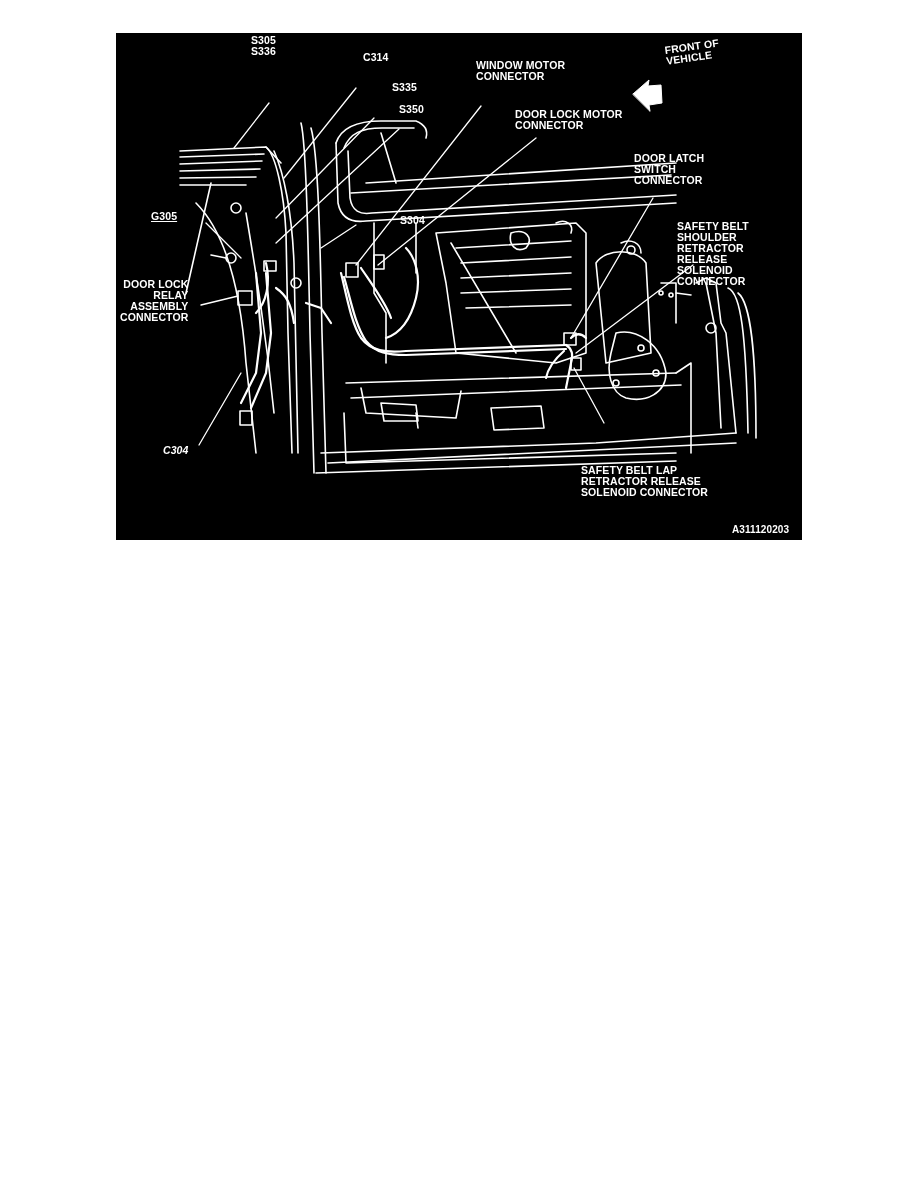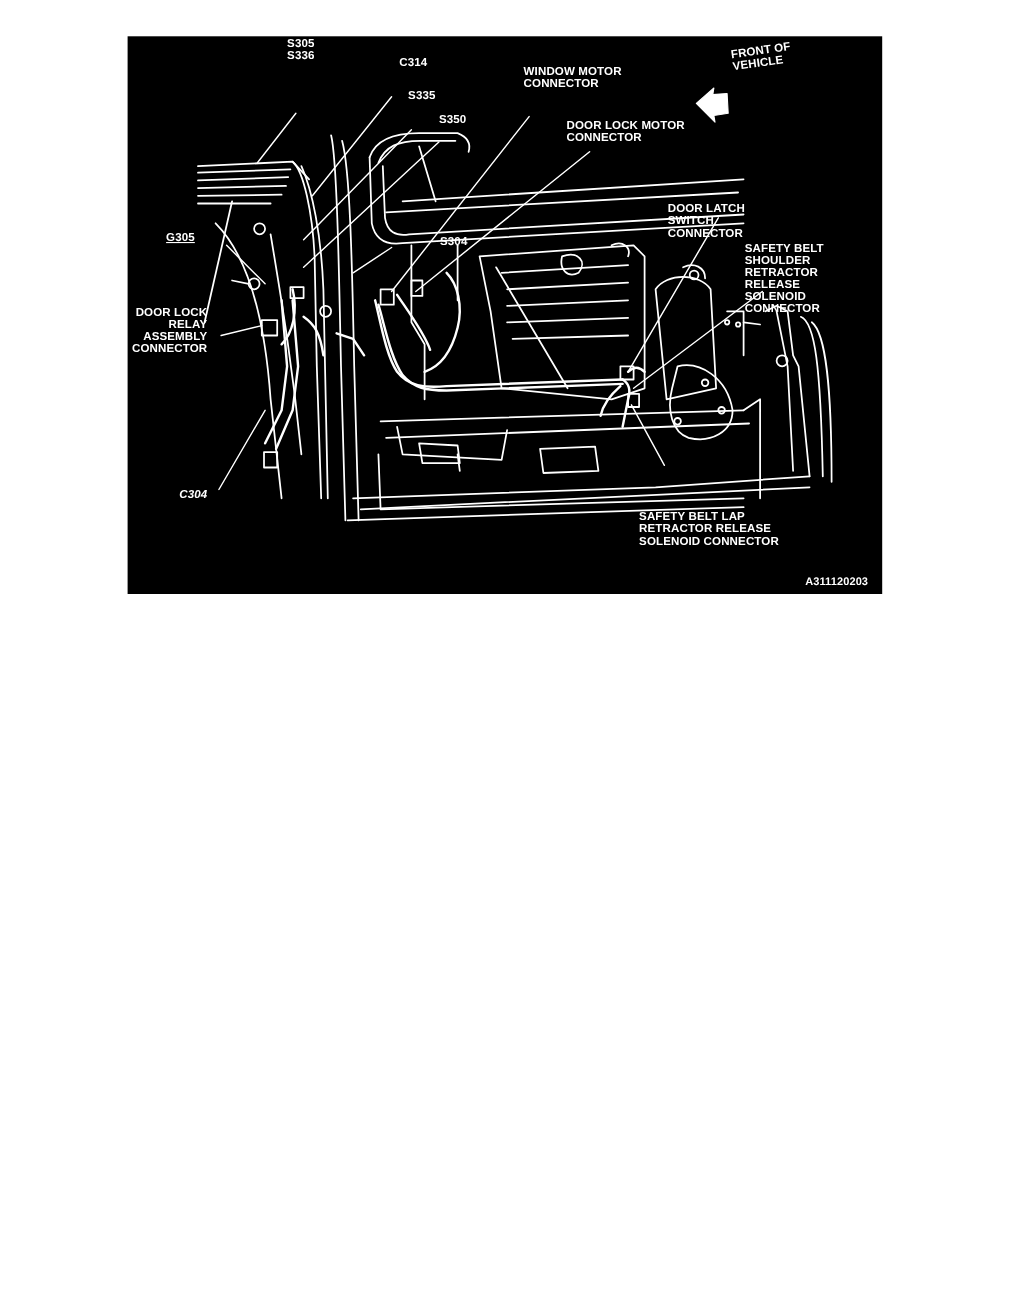--- a/index.html
+++ b/index.html
@@ -135,37 +135,37 @@
       <path d="M85 272 L122 263"></path>
       <path d="M83 412 L125 340"></path>
       <path d="M537 165 L455 305"></path>
       <path d="M577 232 L460 320"></path>
       <path d="M488 390 L458 335"></path>
     </g>
 
     <path d="M517 61 L533 47 L532 53 L545 52 L546 70 L533 72 L534 78 Z" fill="#ffffff" stroke="#ffffff" stroke-width="1"></path>
   </svg>
 
-  <div class="lbl" style="left:145px;top:2px;">S305
+  <div class="lbl" style="left:135px;top:2px;">S305
 S336</div>
   <div class="lbl" style="left:247px;top:19px;">C314</div>
-  <div class="lbl" style="left:255px;top:49px;">S335</div>
+  <div class="lbl" style="left:276px;top:49px;">S335</div>
   <div class="lbl" style="left:283px;top:71px;">S350</div>
   <div class="lbl" style="left:35px;top:178px;text-decoration:underline;">G305</div>
   <div class="lbl" style="left:236px;top:182px;margin-left:48px;">S304</div>
   <div class="lbl right" style="left:4px;top:246px;">DOOR LOCK
 RELAY
 ASSEMBLY
 CONNECTOR</div>
   <div class="lbl" style="left:47px;top:412px;font-style:italic;">C304</div>
   <div class="lbl" style="left:360px;top:27px;">WINDOW MOTOR
 CONNECTOR</div>
   <div class="lbl" style="left:399px;top:76px;">DOOR LOCK MOTOR
 CONNECTOR</div>
-  <div class="lbl" style="left:491px;top:120px;margin-top:32px;">DOOR LATCH
+  <div class="lbl" style="left:518px;top:120px;">DOOR LATCH
 SWITCH
 CONNECTOR</div>
   <div class="lbl" style="left:561px;top:188px;">SAFETY BELT
 SHOULDER
 RETRACTOR
 RELEASE
 SOLENOID
 CONNECTOR</div>
   <div class="lbl" style="left:465px;top:432px;">SAFETY BELT LAP
 RETRACTOR RELEASE

